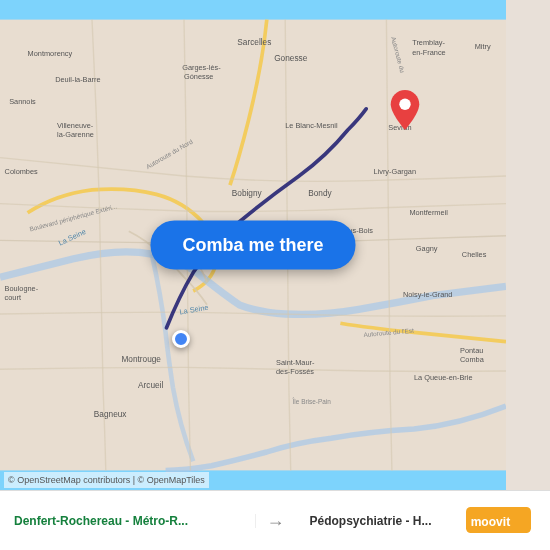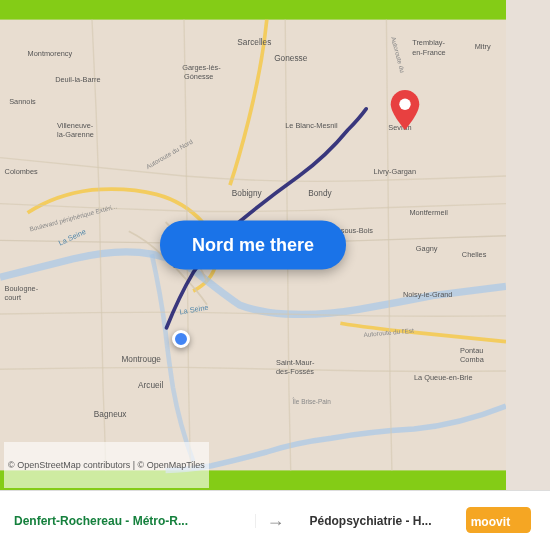--- a/index.html
+++ b/index.html
@@ -9,21 +9,21 @@
       overflow: hidden;
       font-family: Arial, sans-serif;
       background: #e8e0d8;
     }
 
     .map-container {
       position: relative;
       width: 506px;
       height: 490px;
       overflow: hidden;
-      background: #84cc16;
+      background: #7dd3fc;
     }
 
     .map-svg {
       width: 100%;
       height: 100%;
     }
 
     .take-me-there-btn {
       position: absolute;
       top: 50%;
@@ -227,24 +227,24 @@
 
   
   <div class="dest-marker">
     <svg viewBox="0 0 30 42" xmlns="http://www.w3.org/2000/svg">
       <path d="M15,0 C6.7,0 0,6.7 0,15 C0,25 15,42 15,42 C15,42 30,25 30,15 C30,6.7 23.3,0 15,0Z" fill="#e84040"></path>
       <circle cx="15" cy="15" r="6" fill="white"></circle>
     </svg>
   </div>
 
   
-  <button class="take-me-there-btn">Nord me there</button>
-
-  
-  <div style="position:absolute;bottom:2px;left:4px;font-size:9px;color:#555;background:rgba(255,255,255,0.6);padding:18px 4px;">© OpenStreetMap contributors | © OpenMapTiles</div>
+  <button class="take-me-there-btn">Comba me there</button>
+
+  
+  <div style="position:absolute;bottom:2px;left:4px;font-size:9px;color:#555;background:rgba(255,255,255,0.6);padding:3px 4px;">© OpenStreetMap contributors | © OpenMapTiles</div>
 </div>
 
 <div class="footer-bar">
   <div class="footer-left">
     <span>Denfert-Rochereau - Métro-R...</span>
   </div>
   <div class="footer-center">
     <span>→</span>
   </div>
   <div class="footer-right">

